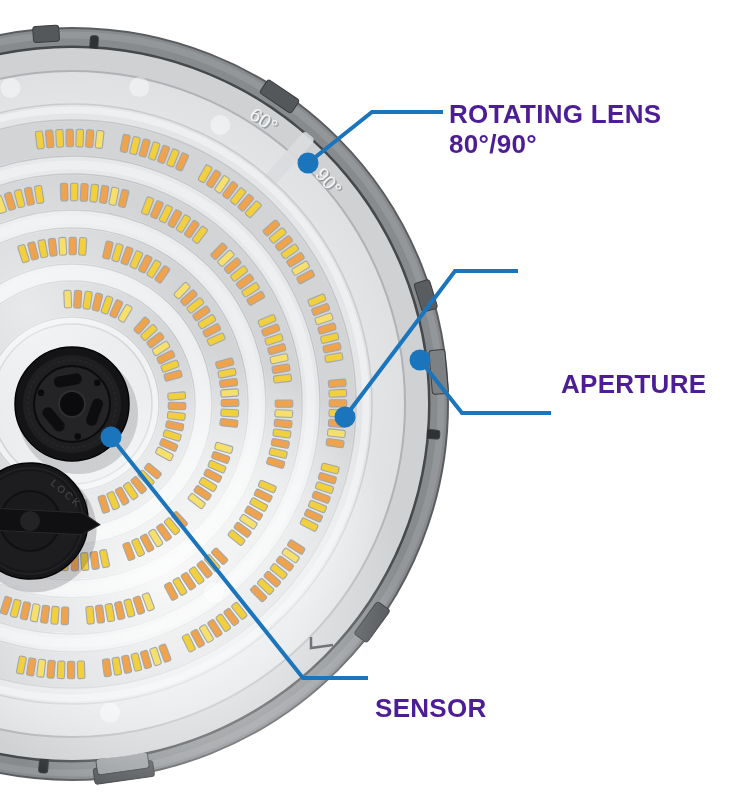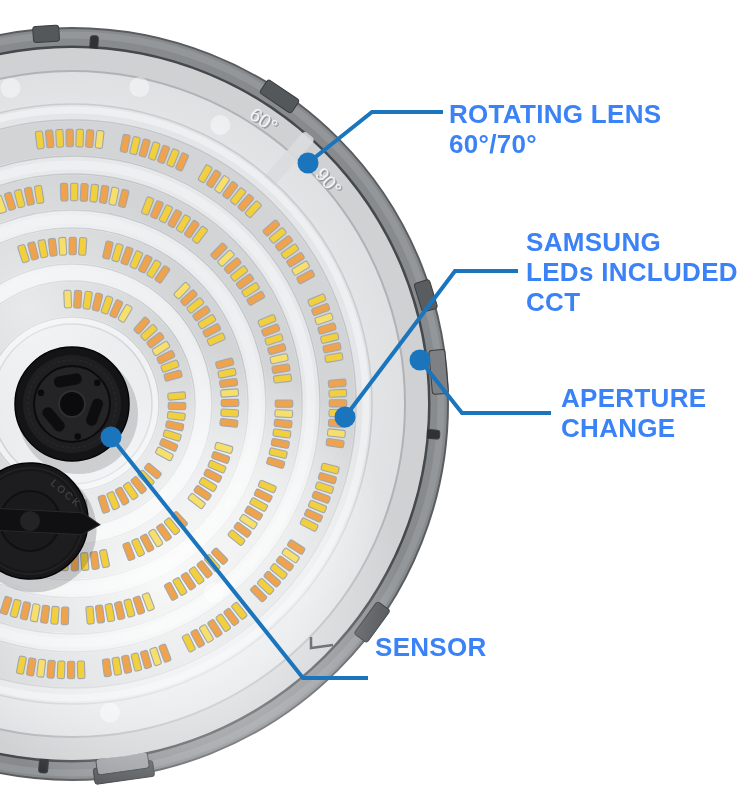--- a/index.html
+++ b/index.html
@@ -1,20 +1,20 @@
 <!DOCTYPE html>
 <html><head>
 <meta charset="utf-8">
 <style>
   html,body{margin:0;padding:0;background:#ffffff;}
   #stage{position:relative;width:744px;height:800px;overflow:hidden;background:#ffffff;
          font-family:"Liberation Sans",sans-serif;}
   #fixture-svg{position:absolute;left:0;top:0;}
   #fixture-svg text{font-family:"Liberation Sans",sans-serif;}
-  .callout-label{position:absolute;color:#3b82f6;font-weight:bold;font-size:26px;
+  .callout-label{position:absolute;color:#4c1d95;font-weight:bold;font-size:26px;
                  line-height:30px;letter-spacing:.3px;white-space:nowrap;}
 </style>
 </head>
 <body>
 
 <div id="stage">
 
   <svg id="fixture-svg" width="744" height="800" viewBox="0 0 744 800">
     <defs id="svg-defs">
         <radialGradient id="lensG" cx="72" cy="404" r="340" gradientUnits="userSpaceOnUse">
@@ -415,31 +415,25 @@
         <circle cx="345" cy="417" r="10.5" fill="#1b75bc"></circle>
         <polyline points="420,360 462,413 551,413" fill="none" stroke="#1b75bc" stroke-width="4"></polyline>
         <circle cx="420" cy="360" r="10.5" fill="#1b75bc"></circle>
         <polyline points="111,437 303,678 368,678" fill="none" stroke="#1b75bc" stroke-width="4"></polyline>
         <circle cx="111" cy="437" r="10.5" fill="#1b75bc"></circle>
       </g>
   </svg>
 
   <div class="callout-label" style="left:449px;top:99px">
     <div>ROTATING LENS</div>
-    <div>60°/70°</div>
+    <div>80°/90°</div>
   </div>
 
-  <div class="callout-label" style="left:526px;top:227px">
-    <div>SAMSUNG</div>
-    <div>LEDs INCLUDED</div>
-    <div>CCT</div>
+
+  <div class="callout-label" style="left:561px;top:369px">
+    <div>APERTURE</div>
   </div>
 
-  <div class="callout-label" style="left:561px;top:383px">
-    <div>APERTURE</div>
-    <div>CHANGE</div>
-  </div>
-
-  <div class="callout-label" style="left:375px;top:632px">
+  <div class="callout-label" style="left:375px;top:693px">
     <div>SENSOR</div>
   </div>
 
 </div>
 
 </body></html>

